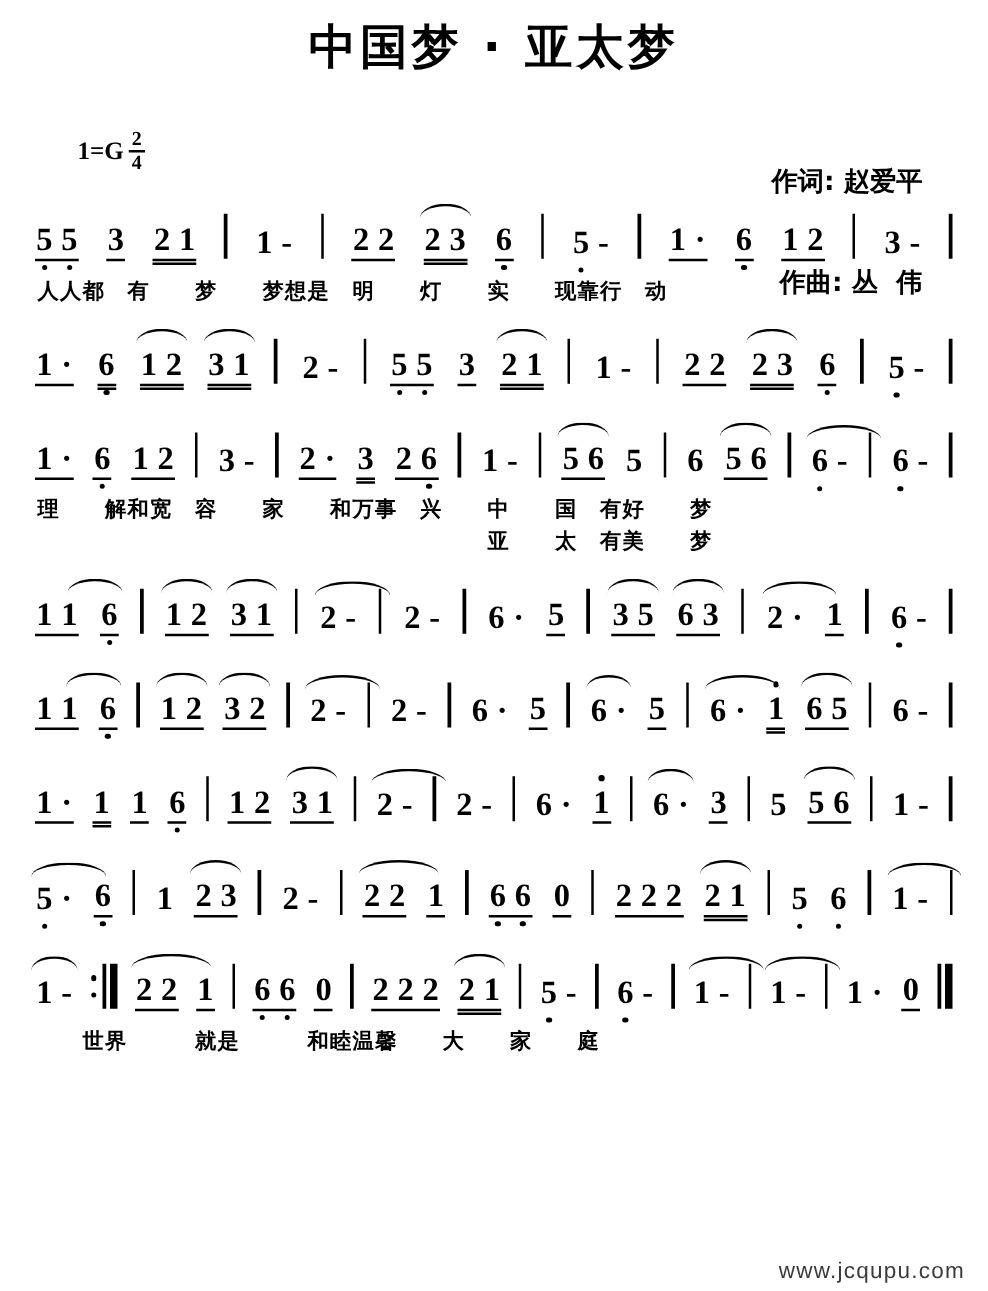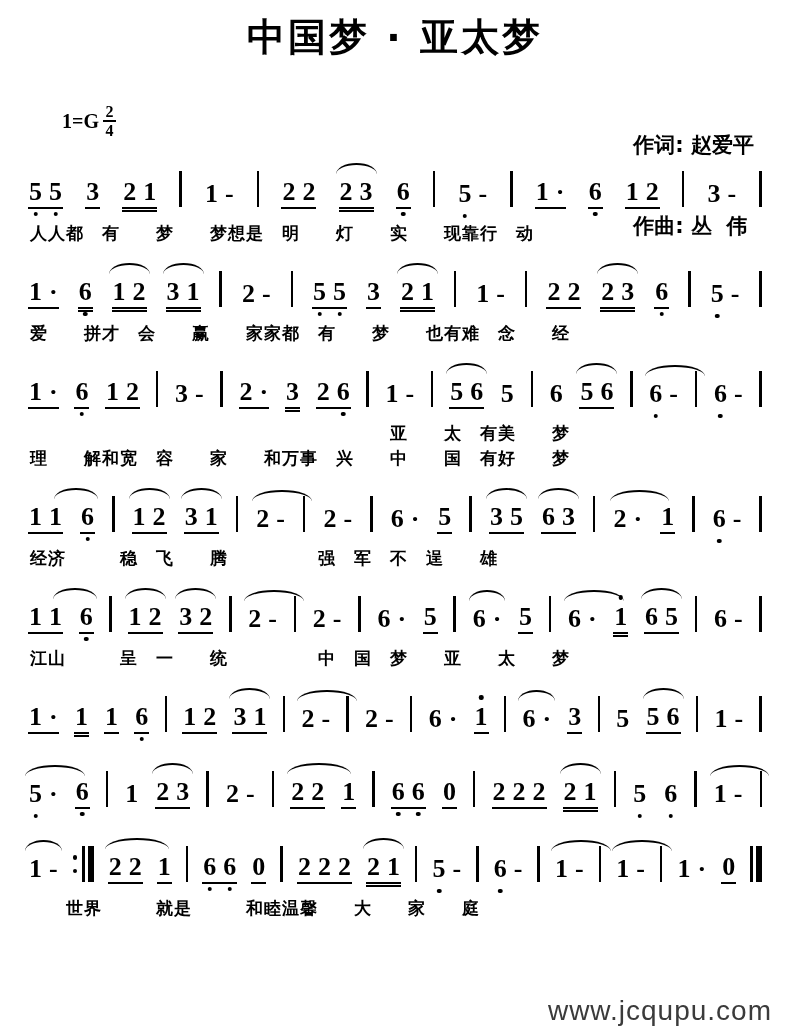--- a/index.html
+++ b/index.html
@@ -13,24 +13,25 @@
   
   .hdr{position:relative;height:148px;}
   .title{
     text-align:center;
     font-family:"DejaVu Sans",sans-serif;
     font-weight:700;font-size:38px;
     letter-spacing:3px;
     padding-top:12px;
   }
   .credits{
-    position:absolute;right:36px;top:78px;
+    position:absolute;right:52px;top:78px;
     font-family:"DejaVu Sans",sans-serif;
     font-weight:700;font-size:21px;line-height:27px;
     white-space:pre;
+    text-align:right;
   }
   .keysig{
     position:absolute;left:62px;top:104px;
     font-weight:700;font-size:20px;
     display:flex;align-items:center;gap:4px;justify-content:space-between;
   }
   .frac{display:inline-flex;flex-direction:column;align-items:center;font-size:16px;line-height:15px;font-weight:700;}
   .fbar{width:13px;height:2px;background:#000;margin:1px 0;}
   
   .systems{padding:4px 26px 0 26px;}
@@ -72,21 +73,21 @@
   .dotcol i{width:4.5px;height:4.5px;border-radius:50%;background:#000;}
   .lyric{
     font-family:"DejaVu Sans",sans-serif;
     font-weight:700;font-size:17px;line-height:25px;
     white-space:pre;letter-spacing:1px;padding-left:4px;
   }
   
   .watermark{
     position:absolute;right:18px;bottom:6px;
     font-family:"Liberation Sans",sans-serif;
-    font-size:28px;color:#3b3b3b;letter-spacing:1px;
+    font-size:18px;color:#3b3b3b;letter-spacing:1px;
   }
 </style>
 </head>
 <body>
 
 <div class="sheet">
 
   <div class="hdr">
     <div class="title">中国梦 · 亚太梦</div>
     <div class="credits">
@@ -266,21 +267,20 @@
           </span>
           <div class="bar"></div>
           <span class="grp">
             <span class="nw">
               <span class="note lo">5</span>
               <span class="note">-</span>
             </span>
           </span>
           <div class="bar"></div>
         </div>
-        <div class="lyric">爱　　拼才　会　　赢　　家家都　有　　梦　　也有难　念　　经</div>
       </div>
       <div class="system">
         <div class="notes-row">
           <span class="grp">
             <span class="nw u1">
               <span class="note">1</span>
               <span class="note">·</span>
             </span>
           </span>
           <span class="grp">
@@ -362,22 +362,22 @@
           </span>
           <div class="bar"></div>
           <span class="grp">
             <span class="nw">
               <span class="note lo">6</span>
               <span class="note">-</span>
             </span>
           </span>
           <div class="bar"></div>
         </div>
+        <div class="lyric">理　　解和宽　容　　家　　和万事　兴　　中　　国　有好　　梦</div>
         <div class="lyric">　　　　　　　　　　　　　　　　　　　　亚　　太　有美　　梦</div>
-        <div class="lyric">理　　解和宽　容　　家　　和万事　兴　　中　　国　有好　　梦</div>
       </div>
       <div class="system">
         <div class="notes-row">
           <span class="grp">
             <span class="nw u1">
               <span class="note">1</span>
               <span class="note">1</span>
             </span>
           </span>
           <span class="grp">
@@ -458,21 +458,20 @@
           </span>
           <div class="bar"></div>
           <span class="grp">
             <span class="nw">
               <span class="note lo">6</span>
               <span class="note">-</span>
             </span>
           </span>
           <div class="bar"></div>
         </div>
-        <div class="lyric">经济　　　稳　飞　　腾　　　　　强　军　不　逞　　雄</div>
       </div>
       <div class="system">
         <div class="notes-row">
           <span class="grp">
             <span class="nw u1">
               <span class="note">1</span>
               <span class="note">1</span>
             </span>
           </span>
           <span class="grp">
@@ -558,21 +557,20 @@
           </span>
           <div class="bar"></div>
           <span class="grp">
             <span class="nw">
               <span class="note">6</span>
               <span class="note">-</span>
             </span>
           </span>
           <div class="bar"></div>
         </div>
-        <div class="lyric">江山　　　呈　一　　统　　　　　中　国　梦　　亚　　太　　梦</div>
       </div>
       <div class="system">
         <div class="notes-row">
           <span class="grp">
             <span class="nw u1">
               <span class="note">1</span>
               <span class="note">·</span>
             </span>
           </span>
           <span class="grp">

